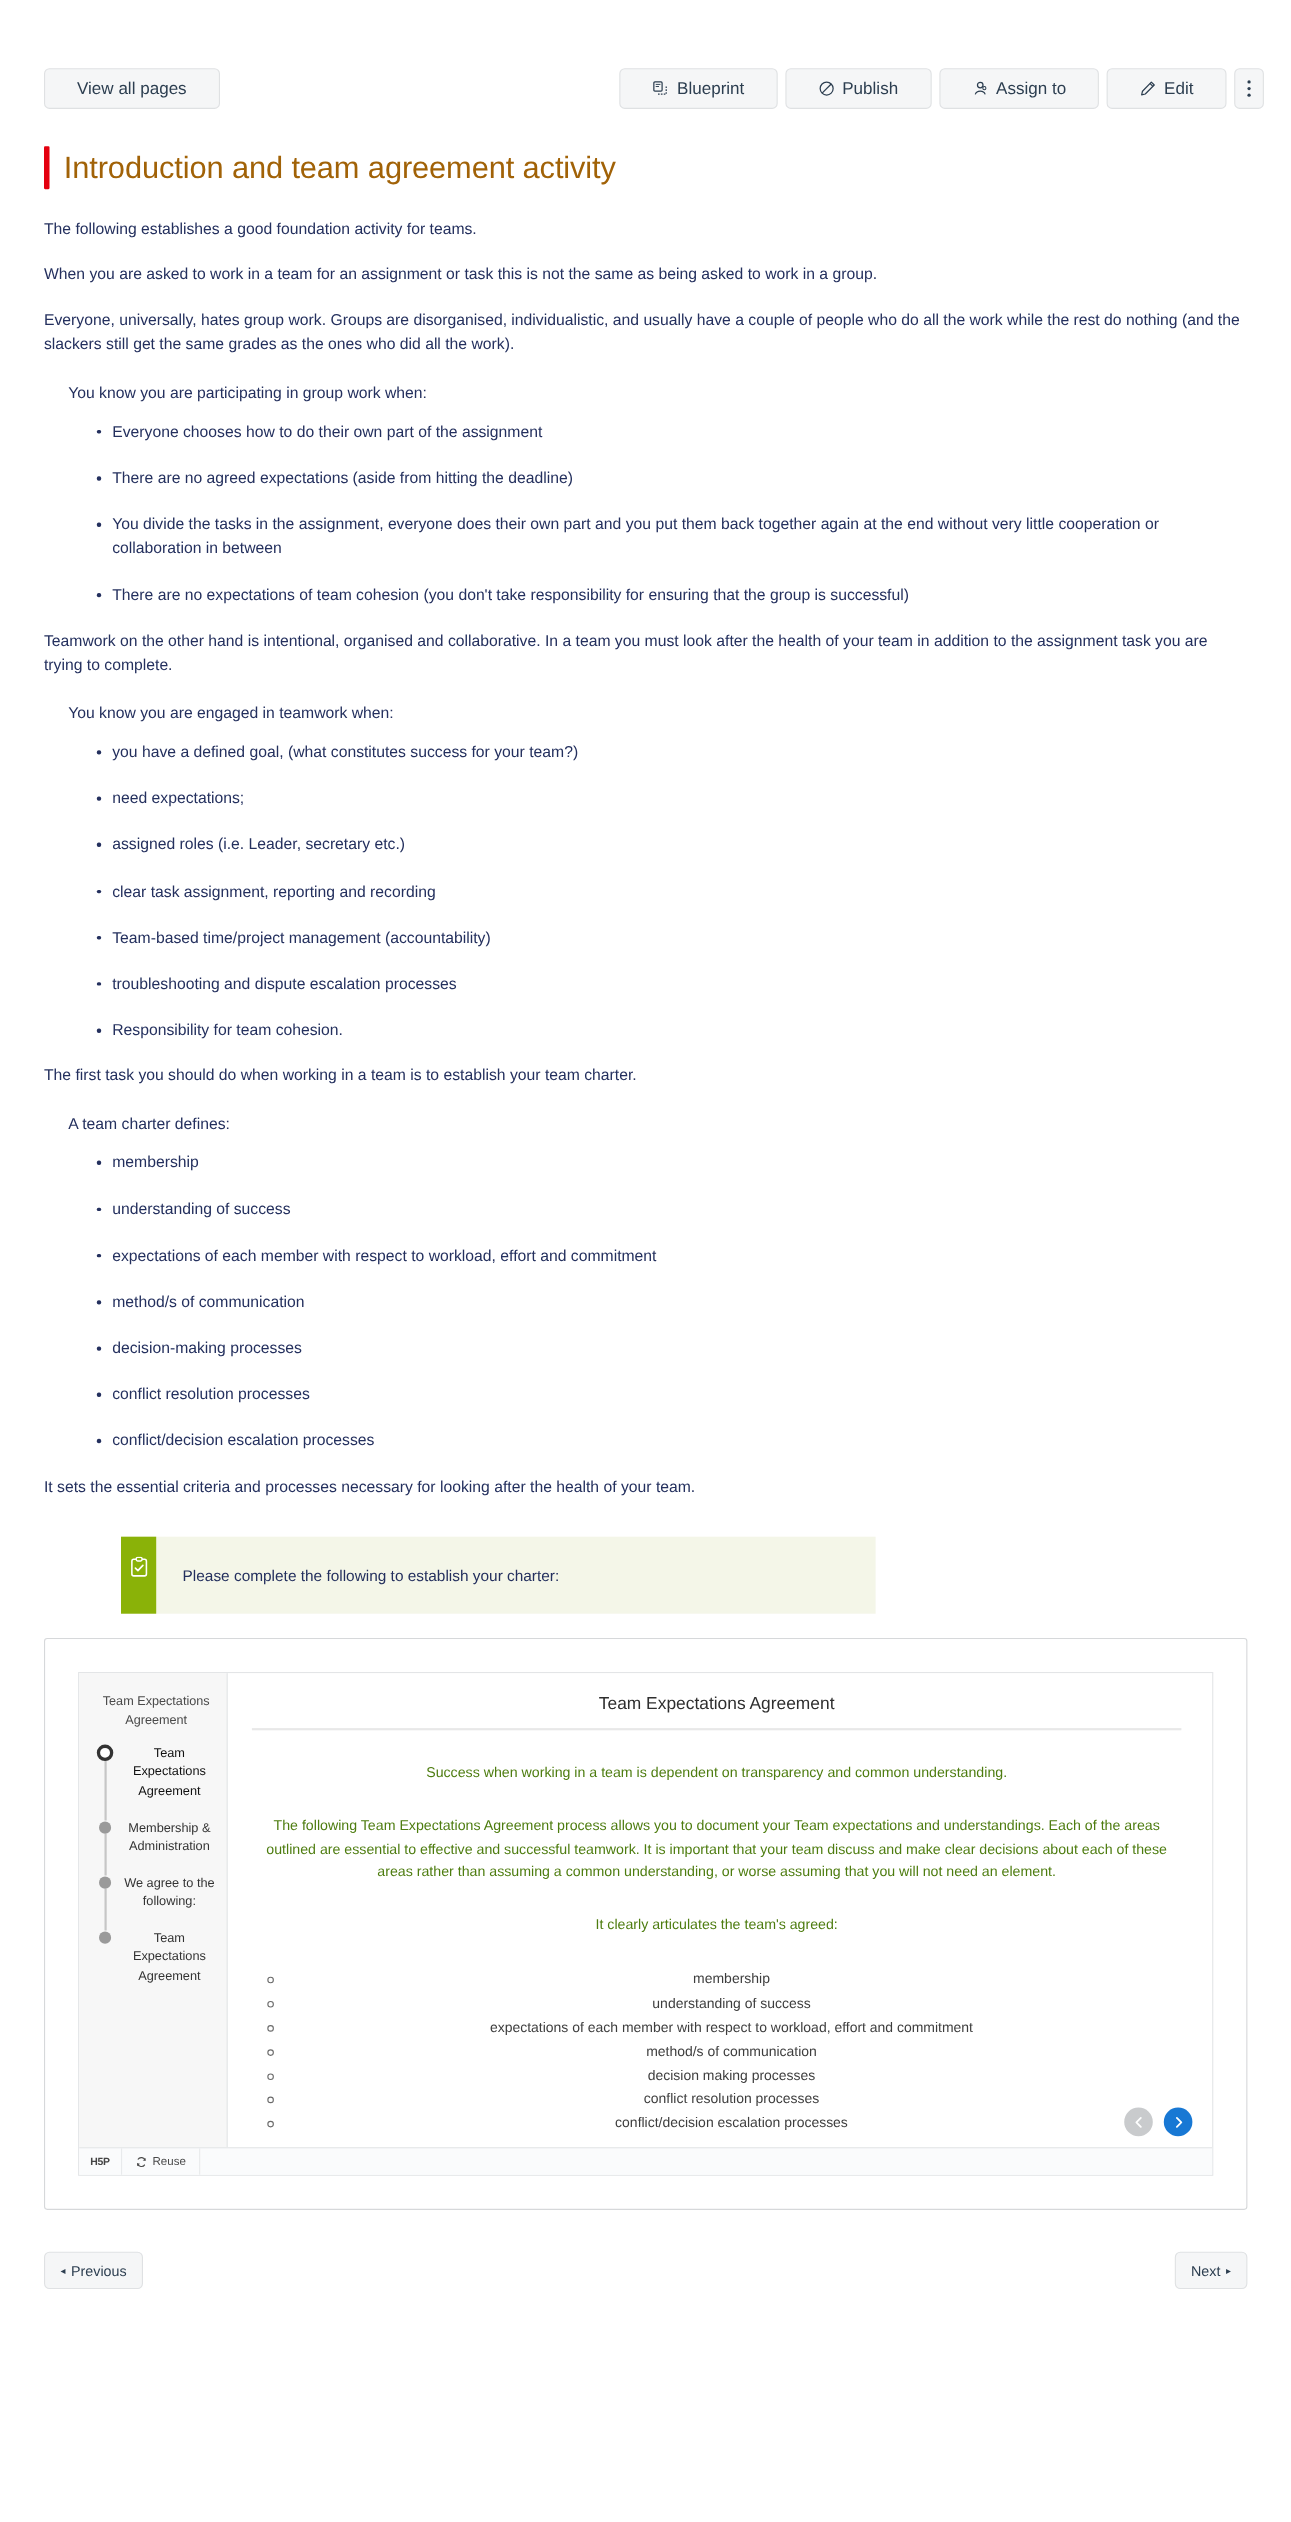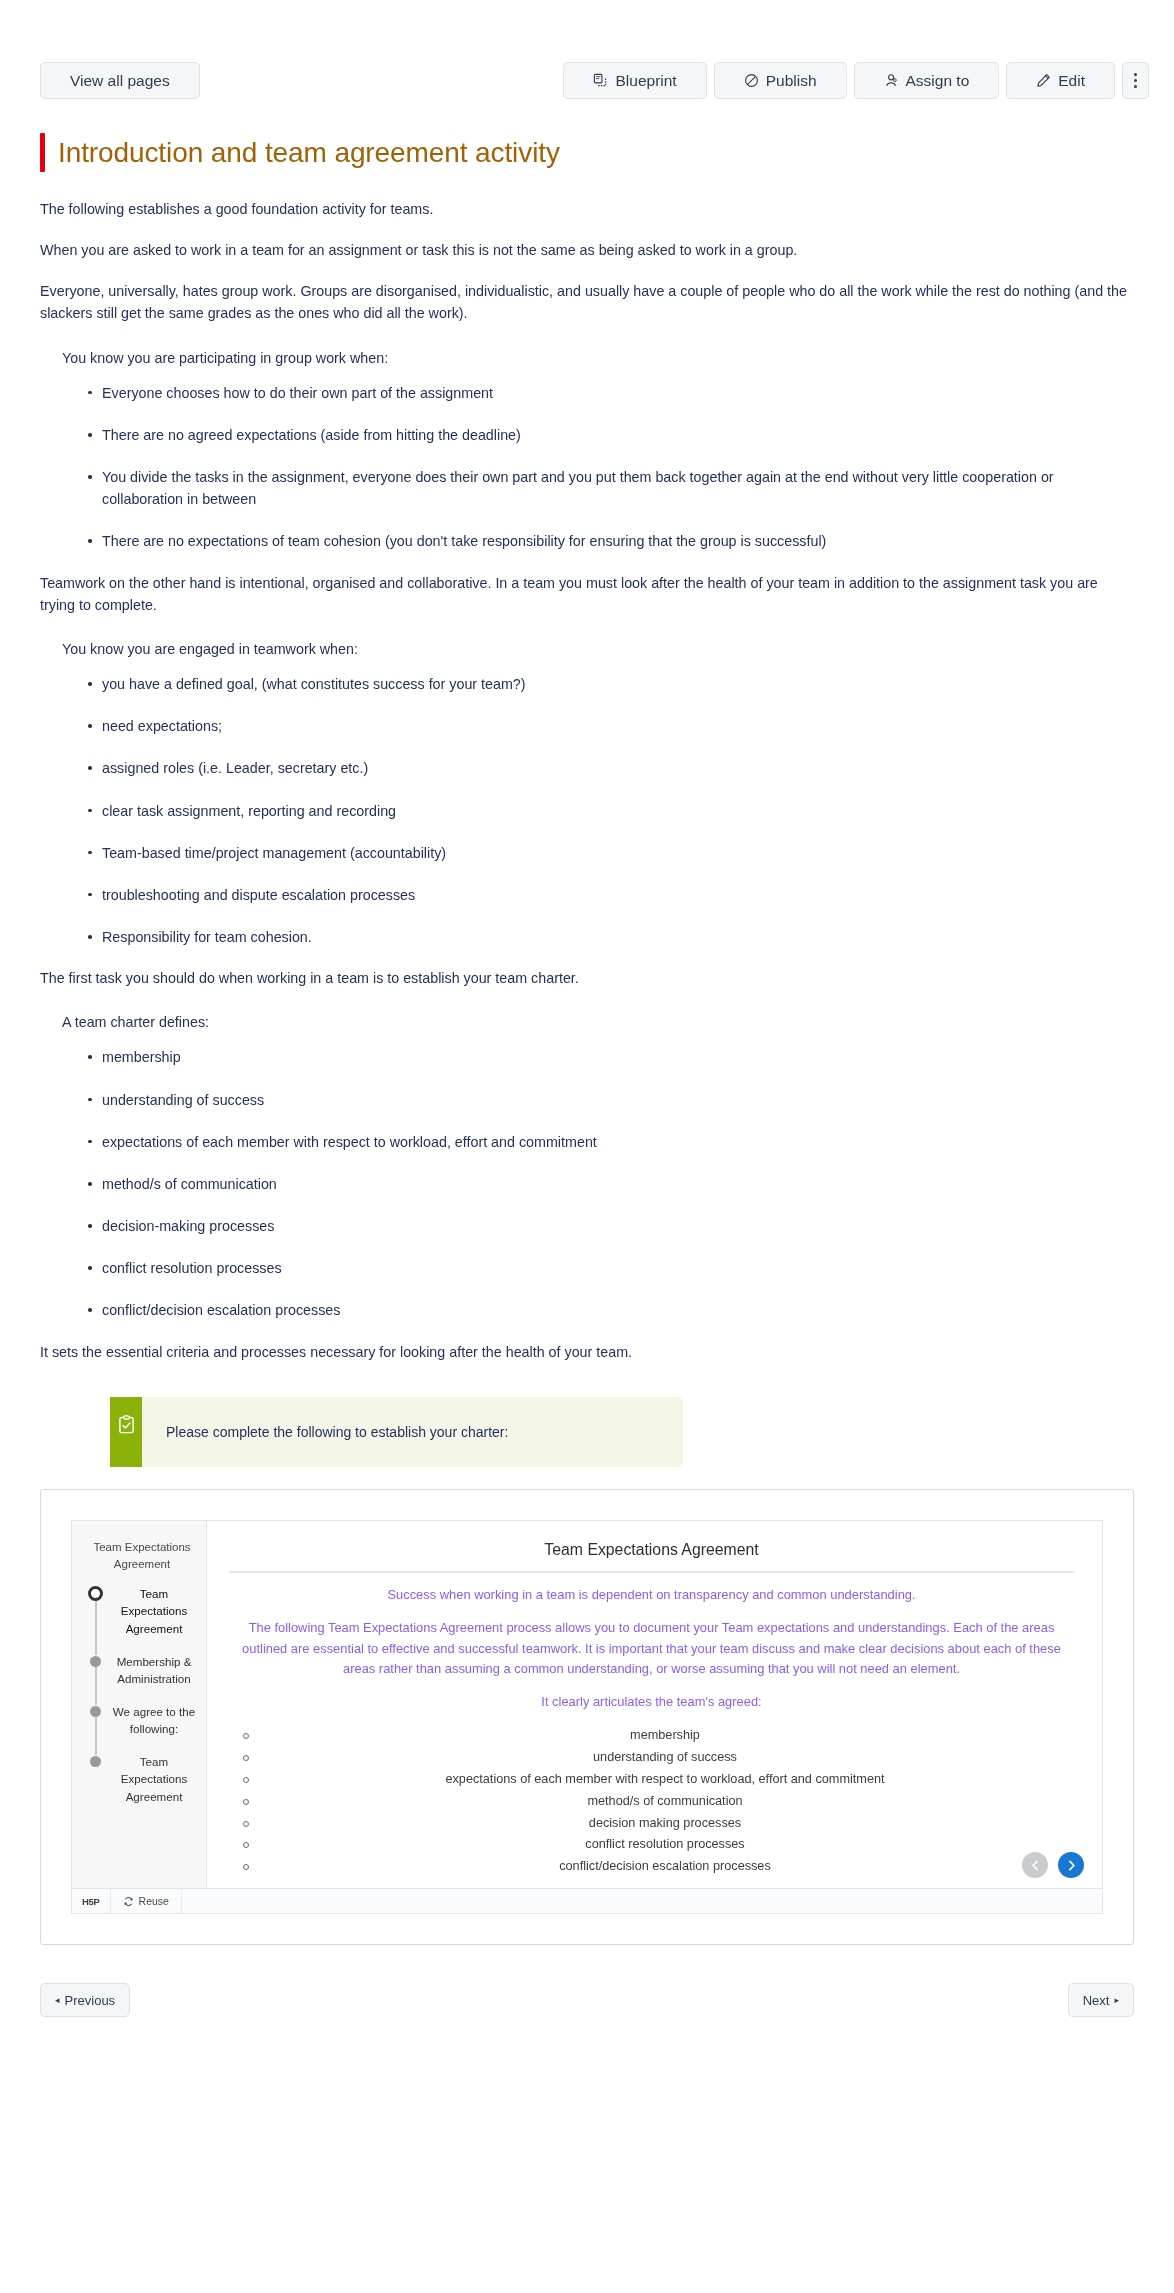--- a/index.html
+++ b/index.html
@@ -103,21 +103,21 @@
     border-radius: 50%;
     background: #24305e;
   }
   ul.bullets.tight li { margin-bottom: 20px; }
   ul.bullets li:last-child { margin-bottom: 0; }
 
   
   .callout {
     display: flex;
     margin: 34px 0 0 110px;
-    width: 573px;
+    width: 686px;
     background: #f4f6e8;
     min-height: 70px;
   }
   .callout-icon-col {
     width: 32px;
     background: #8ab208;
     display: flex;
     align-items: flex-start;
     justify-content: center;
     padding-top: 18px;
@@ -222,22 +222,22 @@
     font-size: 15.8px;
     font-weight: normal;
     color: #2e2e2e;
     margin: 0 0 11px 0;
     padding-bottom: 12px;
     border-bottom: 2px solid #e8e8e8;
   }
   .h5p-content p {
     font-size: 12.9px;
     line-height: 1.62;
-    margin: 12px 0;
-    color: #8b5cf6;
+    margin: 28px 0;
+    color: #4d7c0f;
   }
   .h5p-content ul {
     list-style: none;
     margin: 10px 0 0 0;
     padding: 0 0 0 14px;
   }
   .h5p-content ul li {
     position: relative;
     padding-left: 13px;
     font-size: 12.7px;

